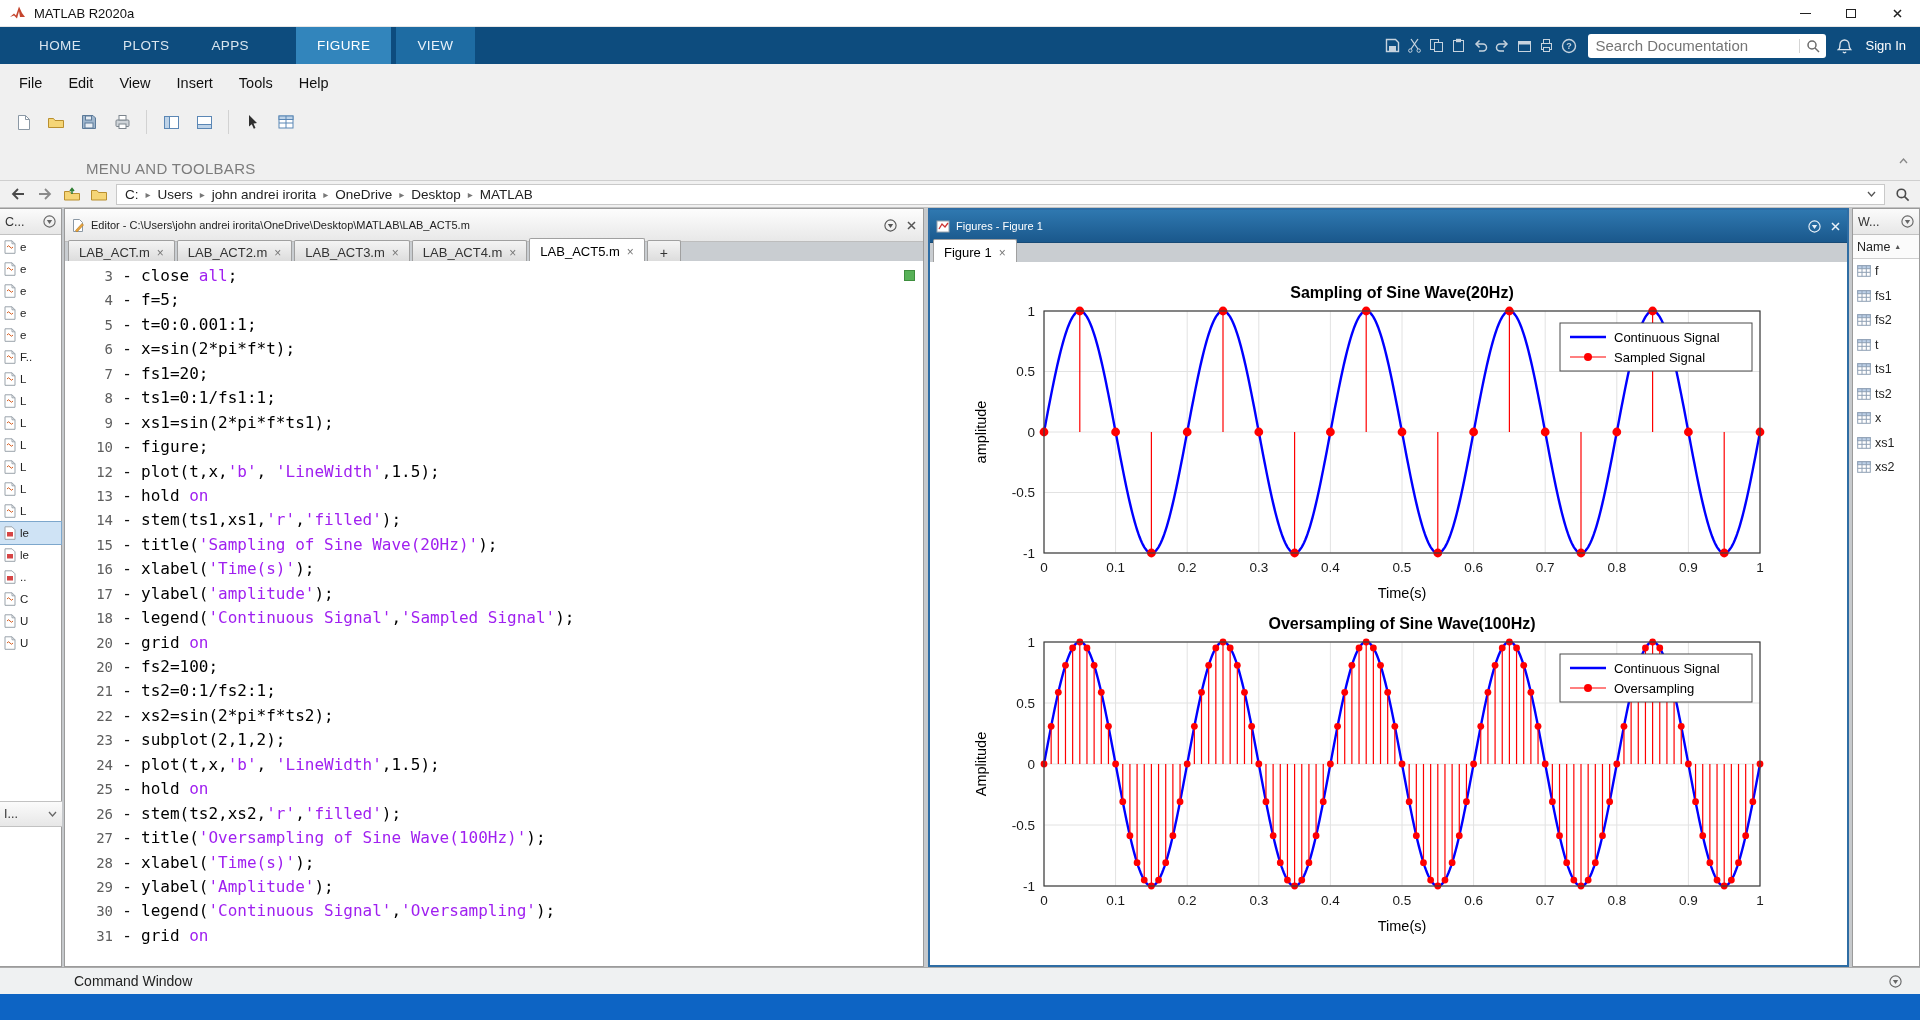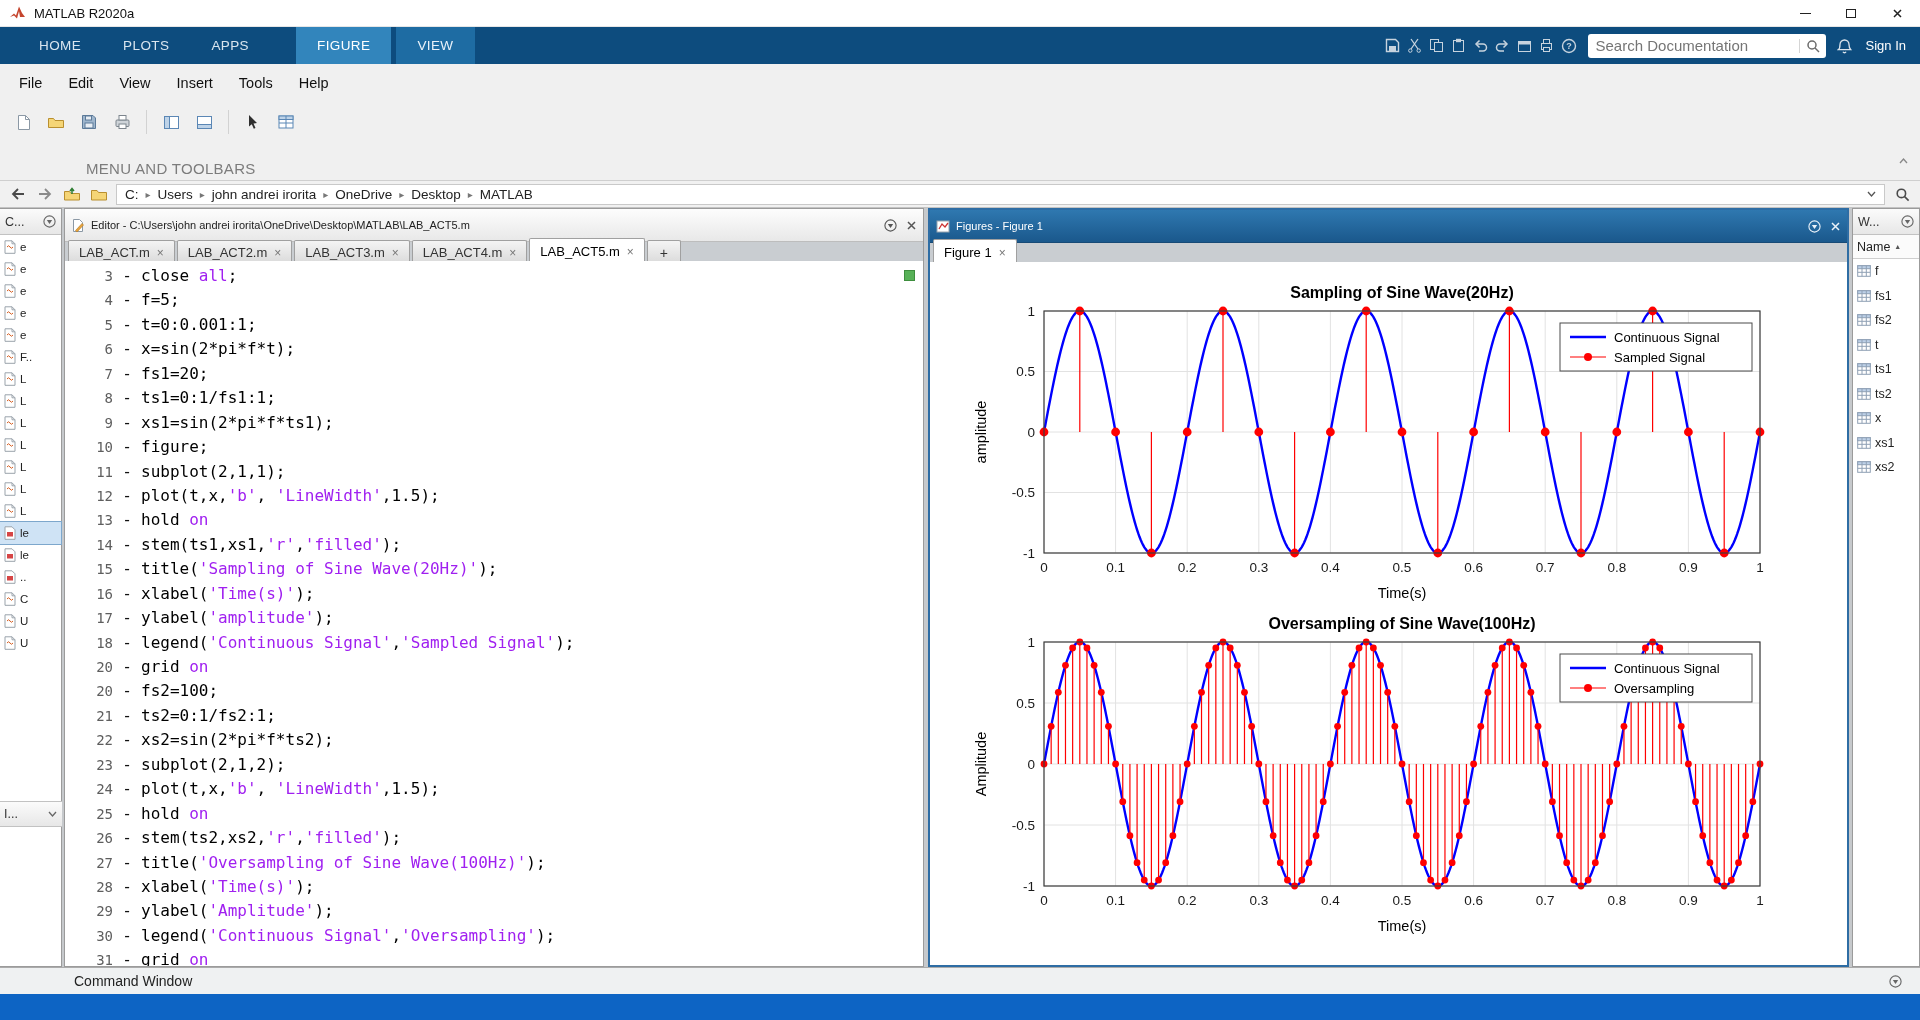--- a/index.html
+++ b/index.html
@@ -604,21 +604,20 @@
       <div id="code-area">
         <div id="code-lines">
             <div class="cline"><span class="lnum">3</span><span class="bdash">-</span><span class="tk-p">close </span><span class="tk-s">all</span><span class="tk-p">;</span></div>
             <div class="cline"><span class="lnum">4</span><span class="bdash">-</span><span class="tk-p">f=5;</span></div>
             <div class="cline"><span class="lnum">5</span><span class="bdash">-</span><span class="tk-p">t=0:0.001:1;</span></div>
             <div class="cline"><span class="lnum">6</span><span class="bdash">-</span><span class="tk-p">x=sin(2*pi*f*t);</span></div>
             <div class="cline"><span class="lnum">7</span><span class="bdash">-</span><span class="tk-p">fs1=20;</span></div>
             <div class="cline"><span class="lnum">8</span><span class="bdash">-</span><span class="tk-p">ts1=0:1/fs1:1;</span></div>
             <div class="cline"><span class="lnum">9</span><span class="bdash">-</span><span class="tk-p">xs1=sin(2*pi*f*ts1);</span></div>
             <div class="cline"><span class="lnum">10</span><span class="bdash">-</span><span class="tk-p">figure;</span></div>
-            <div class="cline"><span class="lnum">11</span><span class="bdash">-</span><span class="tk-p">subplot(2,1,1);</span></div>
             <div class="cline"><span class="lnum">12</span><span class="bdash">-</span><span class="tk-p">plot(t,x,</span><span class="tk-s">'b'</span><span class="tk-p">, </span><span class="tk-s">'LineWidth'</span><span class="tk-p">,1.5);</span></div>
             <div class="cline"><span class="lnum">13</span><span class="bdash">-</span><span class="tk-p">hold </span><span class="tk-s">on</span></div>
             <div class="cline"><span class="lnum">14</span><span class="bdash">-</span><span class="tk-p">stem(ts1,xs1,</span><span class="tk-s">'r'</span><span class="tk-p">,</span><span class="tk-s">'filled'</span><span class="tk-p">);</span></div>
             <div class="cline"><span class="lnum">15</span><span class="bdash">-</span><span class="tk-p">title(</span><span class="tk-s">'Sampling of Sine Wave(20Hz)'</span><span class="tk-p">);</span></div>
             <div class="cline"><span class="lnum">16</span><span class="bdash">-</span><span class="tk-p">xlabel(</span><span class="tk-s">'Time(s)'</span><span class="tk-p">);</span></div>
             <div class="cline"><span class="lnum">17</span><span class="bdash">-</span><span class="tk-p">ylabel(</span><span class="tk-s">'amplitude'</span><span class="tk-p">);</span></div>
             <div class="cline"><span class="lnum">18</span><span class="bdash">-</span><span class="tk-p">legend(</span><span class="tk-s">'Continuous Signal'</span><span class="tk-p">,</span><span class="tk-s">'Sampled Signal'</span><span class="tk-p">);</span></div>
             <div class="cline"><span class="lnum">20</span><span class="bdash">-</span><span class="tk-p">grid </span><span class="tk-s">on</span></div>
             <div class="cline"><span class="lnum">20</span><span class="bdash">-</span><span class="tk-p">fs2=100;</span></div>
             <div class="cline"><span class="lnum">21</span><span class="bdash">-</span><span class="tk-p">ts2=0:1/fs2:1;</span></div>

